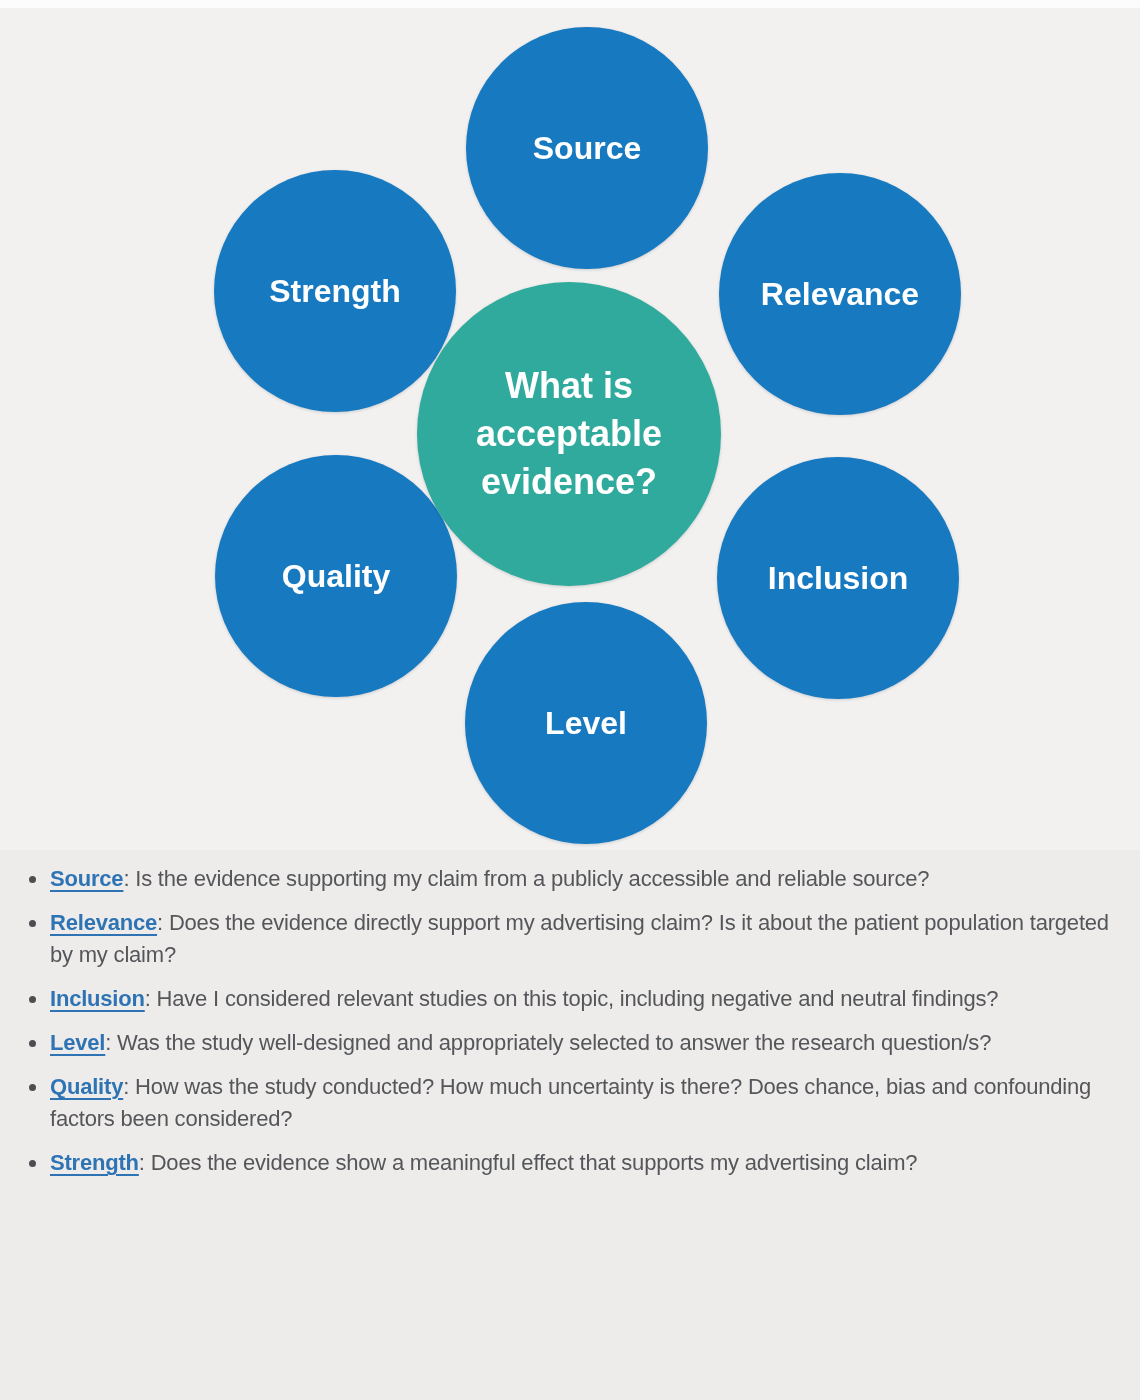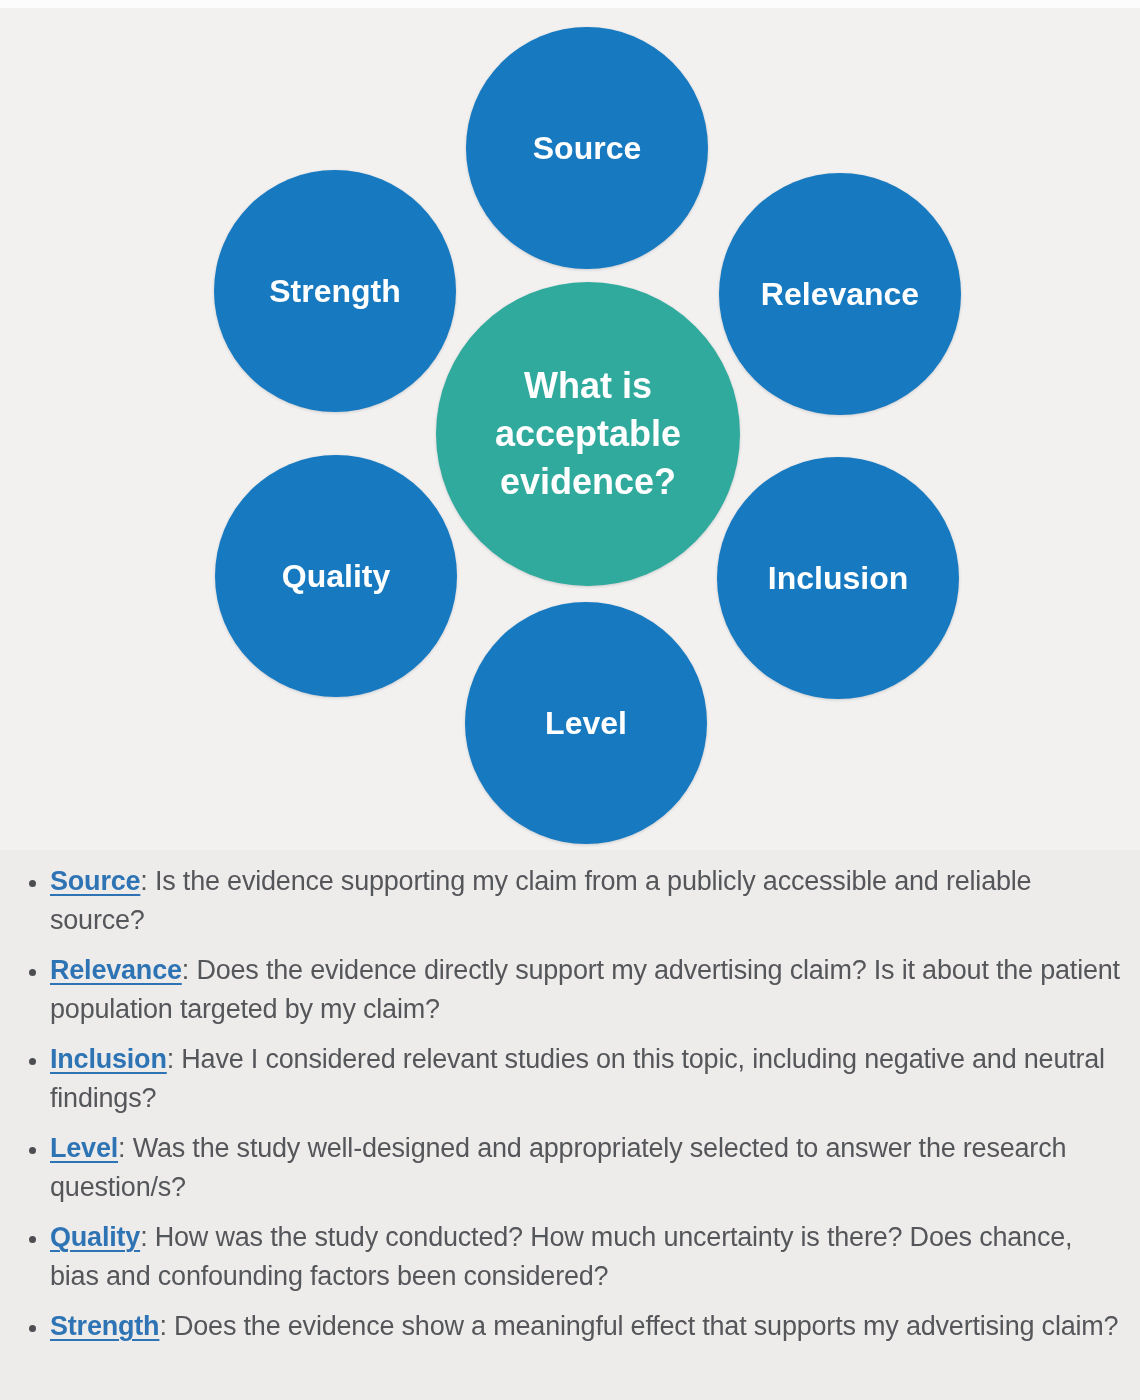--- a/index.html
+++ b/index.html
@@ -46,30 +46,30 @@
     font-size: 36px;
     line-height: 48px;
   }
   .hub span { display: block; width: 240px; }
   .sat-source    { left: 466px; top: 19px;  }
   .sat-strength  { left: 214px; top: 162px; }
   .sat-relevance { left: 719px; top: 165px; }
   .sat-quality   { left: 215px; top: 447px; }
   .sat-inclusion { left: 717px; top: 449px; }
   .sat-level     { left: 465px; top: 594px; }
-  .hub-center    { left: 436px; top: 274px; }
+  .hub-center    { left: 417px; top: 274px; }
 
   
   .qlist {
     margin: 0;
     padding: 12px 18px 0 50px;
     list-style: disc;
     color: #55565a;
-    font-size: 27px;
-    line-height: 39px;
+    font-size: 22px;
+    line-height: 32px;
     letter-spacing: -0.2px;
   }
   .qlist li {
     margin-bottom: 11px;
   }
   .qlist li::marker {
     color: #4d4e52;
     font-size: 24px;
   }
   .term {

